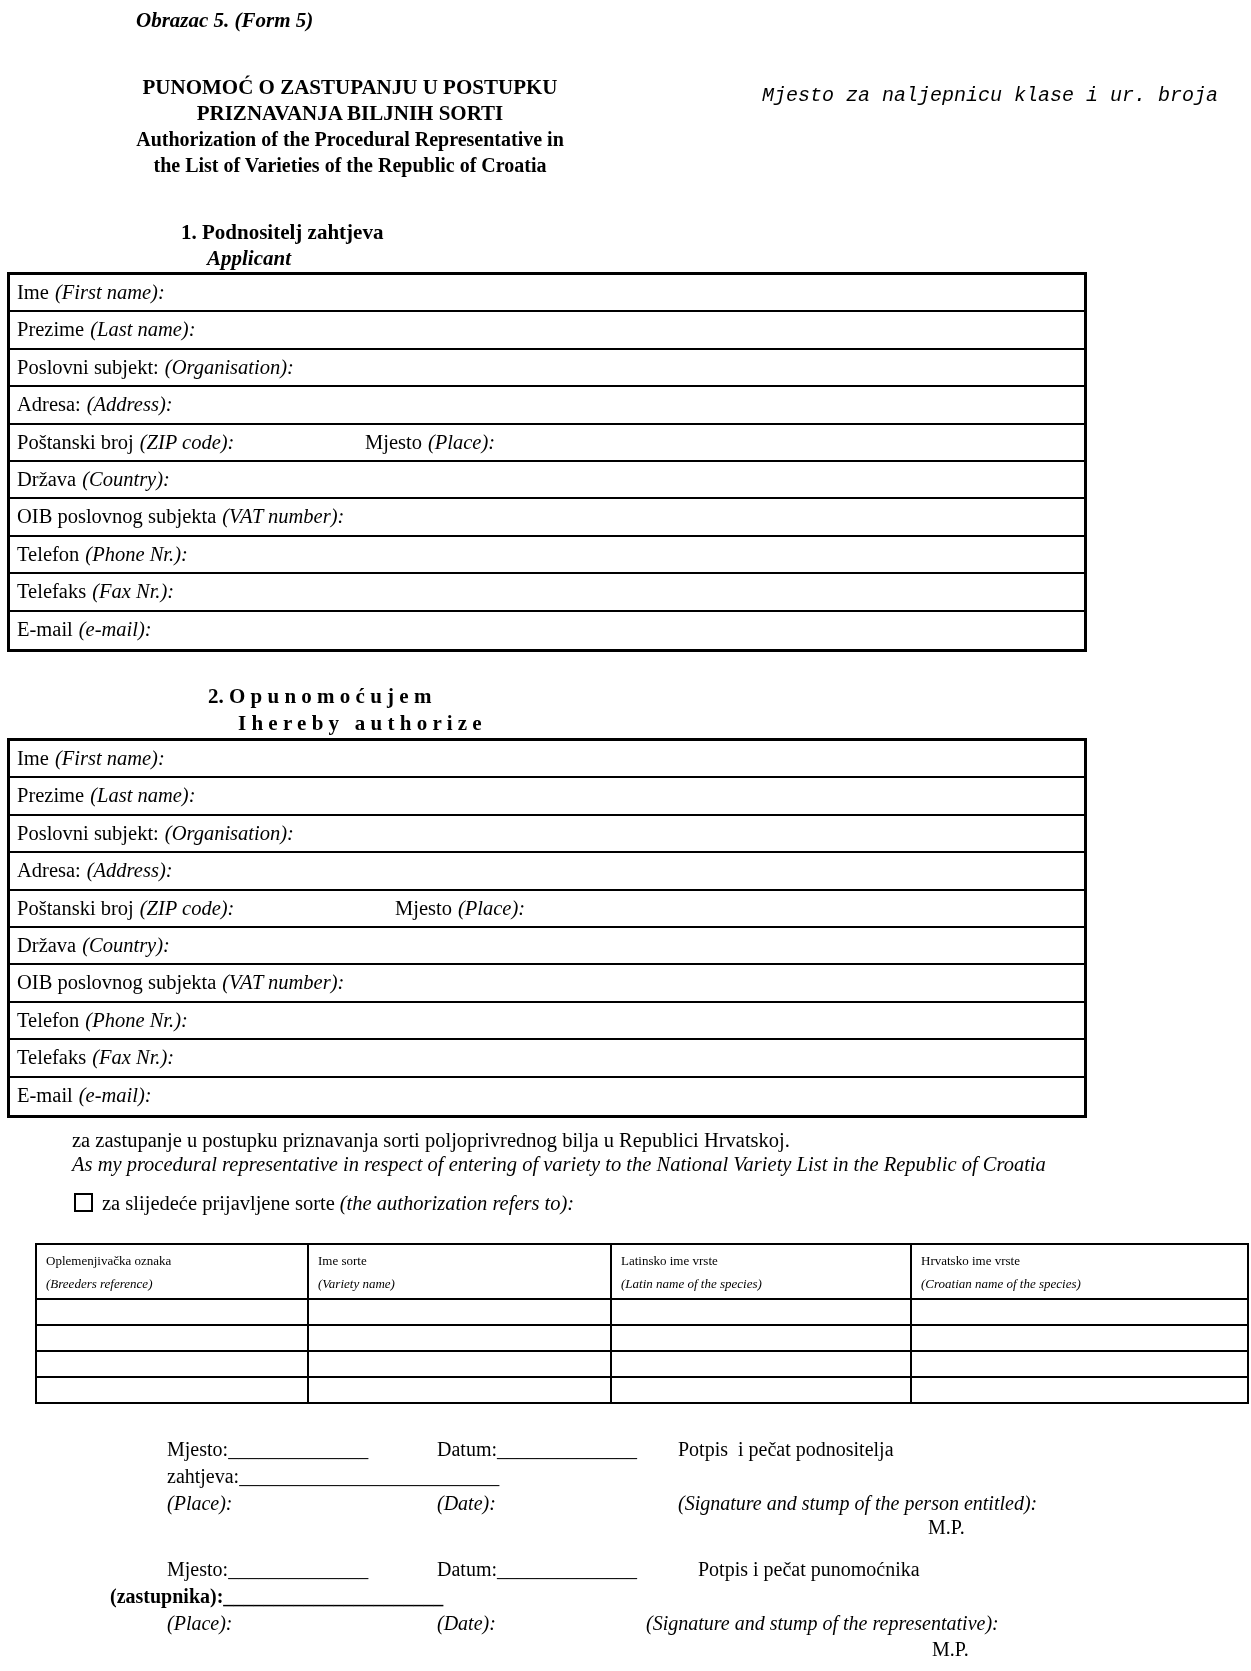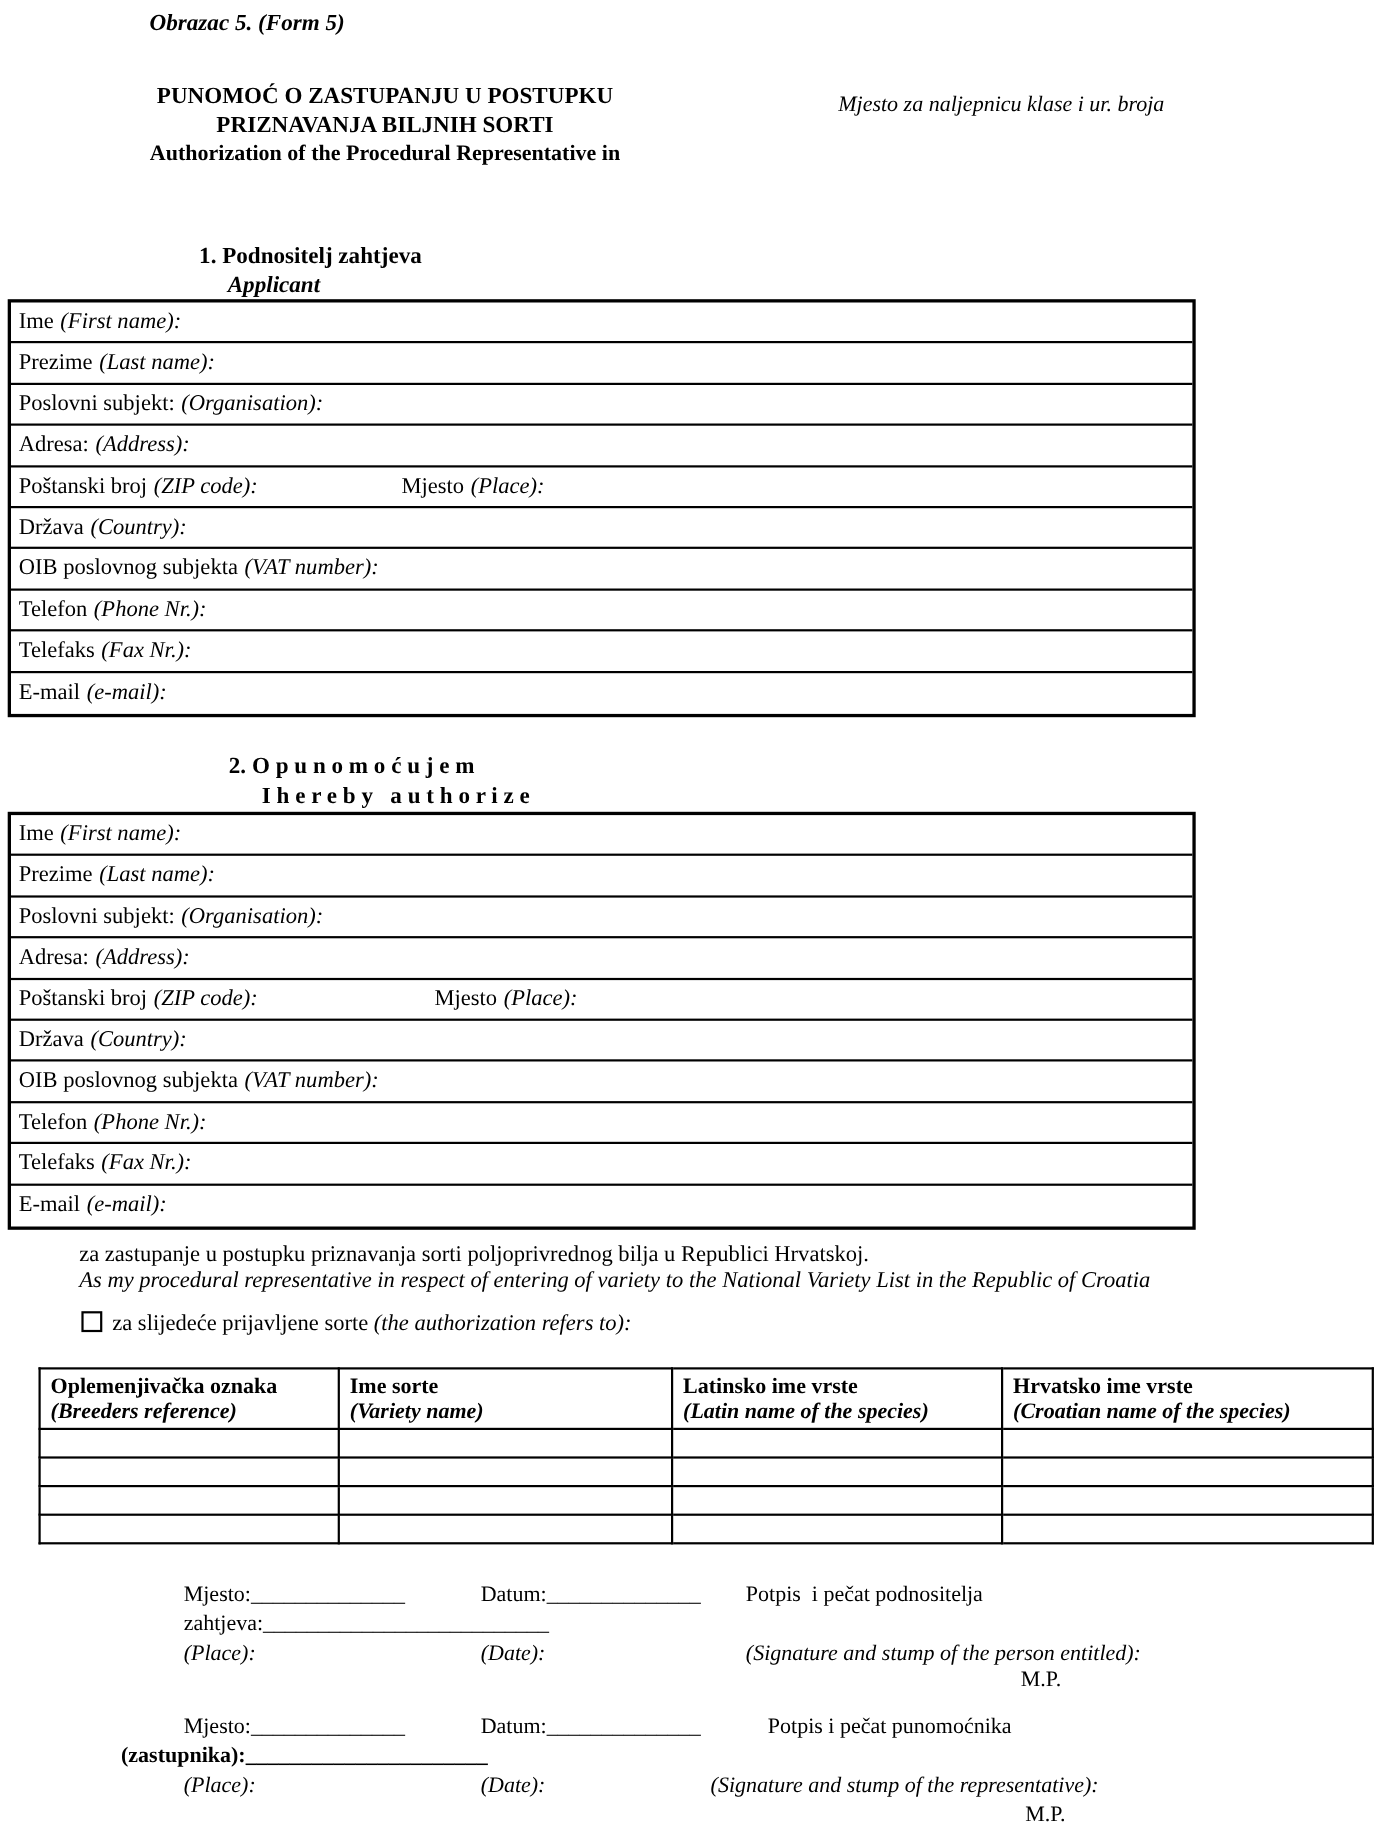--- a/index.html
+++ b/index.html
@@ -9,21 +9,21 @@
   .b{font-weight:bold;}
   .bi{font-weight:bold;font-style:italic;}
   .it{font-style:italic;}
   .pre{white-space:pre;}
 
   
   .obrazac{left:136px;top:8px;font-size:21px;font-weight:bold;font-style:italic;}
   .title{left:110px;top:74px;width:480px;text-align:center;font-weight:bold;line-height:26px;}
   .title .hrl{font-size:21px;}
   .title .enl{font-size:20px;}
-  .sticker{left:762px;top:84px;font-size:20px;font-style:italic;}
+  .sticker{left:762px;top:84px;font-size:20px;font-style:italic;font-family:Liberation Mono, monospace;}
 
   
   .sec{font-size:21px;line-height:26px;}
   .sec1{left:181px;top:219px;}
   .sec2{left:208px;top:683px;line-height:27px;}
   .ind1{padding-left:26px;}
   .ind2{padding-left:30px;}
 
   
   .ftable{left:7px;width:1080px;border:3px solid #000;box-sizing:border-box;background:#fff;}
@@ -39,38 +39,39 @@
 
   
   .statement{left:72px;top:1128px;font-size:20.5px;line-height:24px;}
   .checkline{left:74px;top:1192px;font-size:20.5px;}
   .cb{display:inline-block;width:15px;height:15px;border:2px solid #000;vertical-align:-2px;margin-right:9px;background:#fff;}
   .checkline .it{margin-left:5px;}
 
   
   .vtable{position:absolute;left:35px;top:1243px;width:1212px;border-collapse:collapse;table-layout:fixed;}
   .vtable th,.vtable td{border:2px solid #000;padding:0 0 0 9px;vertical-align:top;background:#fff;}
-  .vtable th{font-weight:bold;text-align:left;font-size:20px;line-height:23px;height:55px;padding-top:4px;box-sizing:border-box;}
+  .vtable th{font-weight:normal;text-align:left;font-size:13px;line-height:23px;height:55px;padding-top:4px;box-sizing:border-box;}
   .vtable td{height:26px;box-sizing:border-box;}
 
   
   .sig{font-size:20px;}
   .mp{font-size:20px;}
 </style>
 </head>
 <body>
 
 <div class="page">
 
   <div class="abs obrazac">Obrazac 5. (Form 5)</div>
 
   <div class="abs title">
     <div class="hrl">PUNOMOĆ O ZASTUPANJU U POSTUPKU</div>
     <div class="hrl">PRIZNAVANJA BILJNIH SORTI</div>
     <div class="enl">Authorization of the Procedural Representative in</div>
+    <div class="enl">the List of Varieties of the Republic of Croatia</div>
   </div>
 
   <div class="abs sticker">Mjesto za naljepnicu klase i ur. broja</div>
 
   <div class="abs sec sec1">
     <div class="b">1. Podnositelj zahtjeva</div>
     <div class="bi ind1">Applicant</div>
   </div>
 
   <div class="abs ftable t1">

